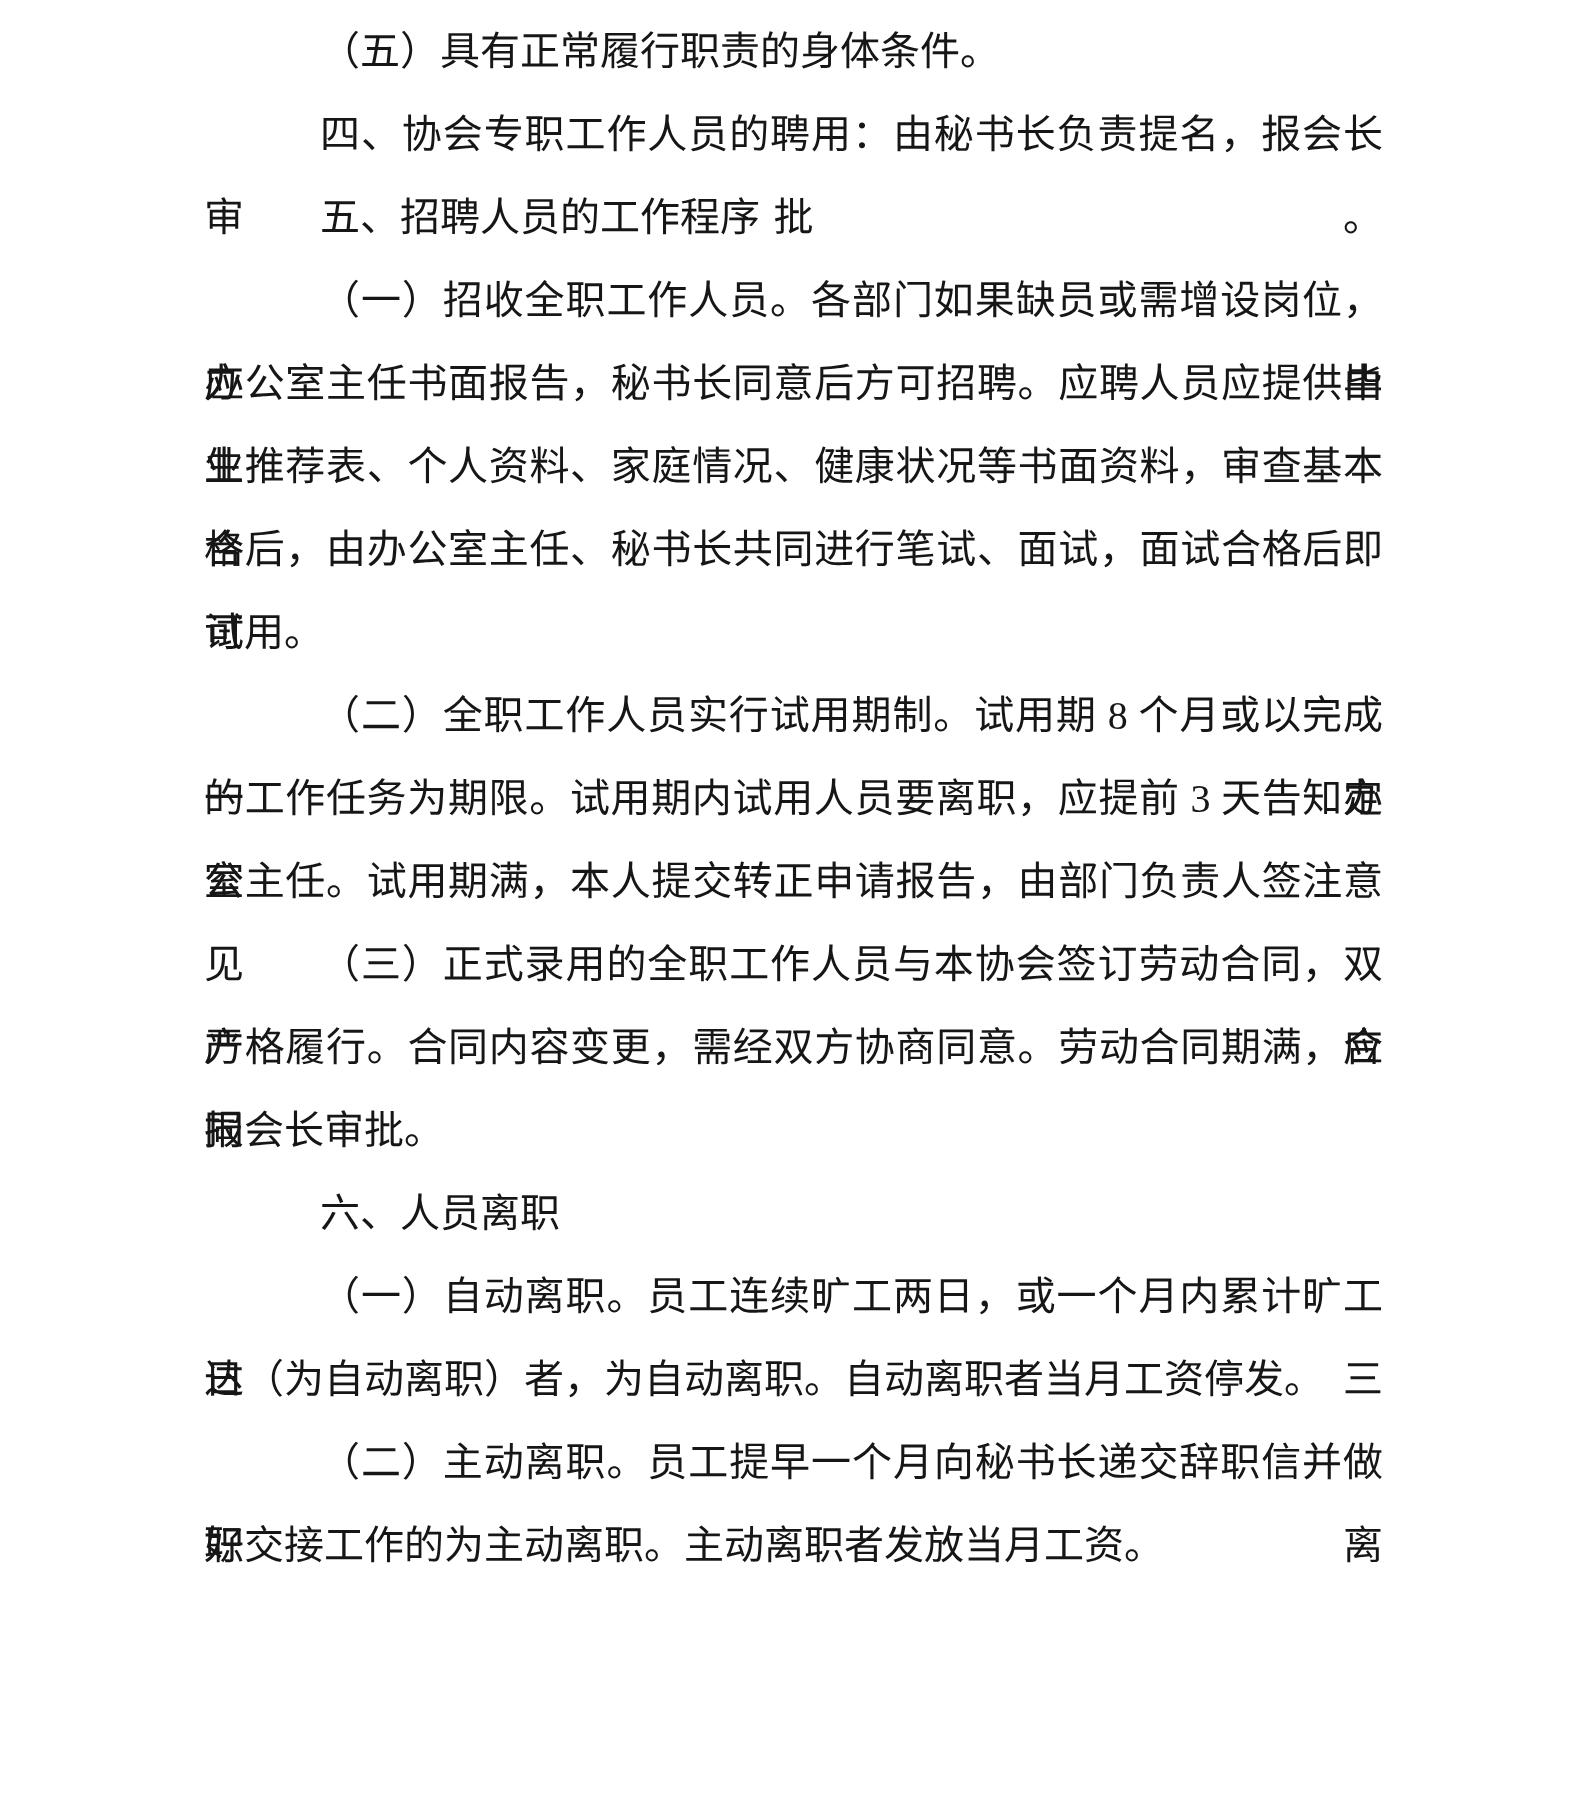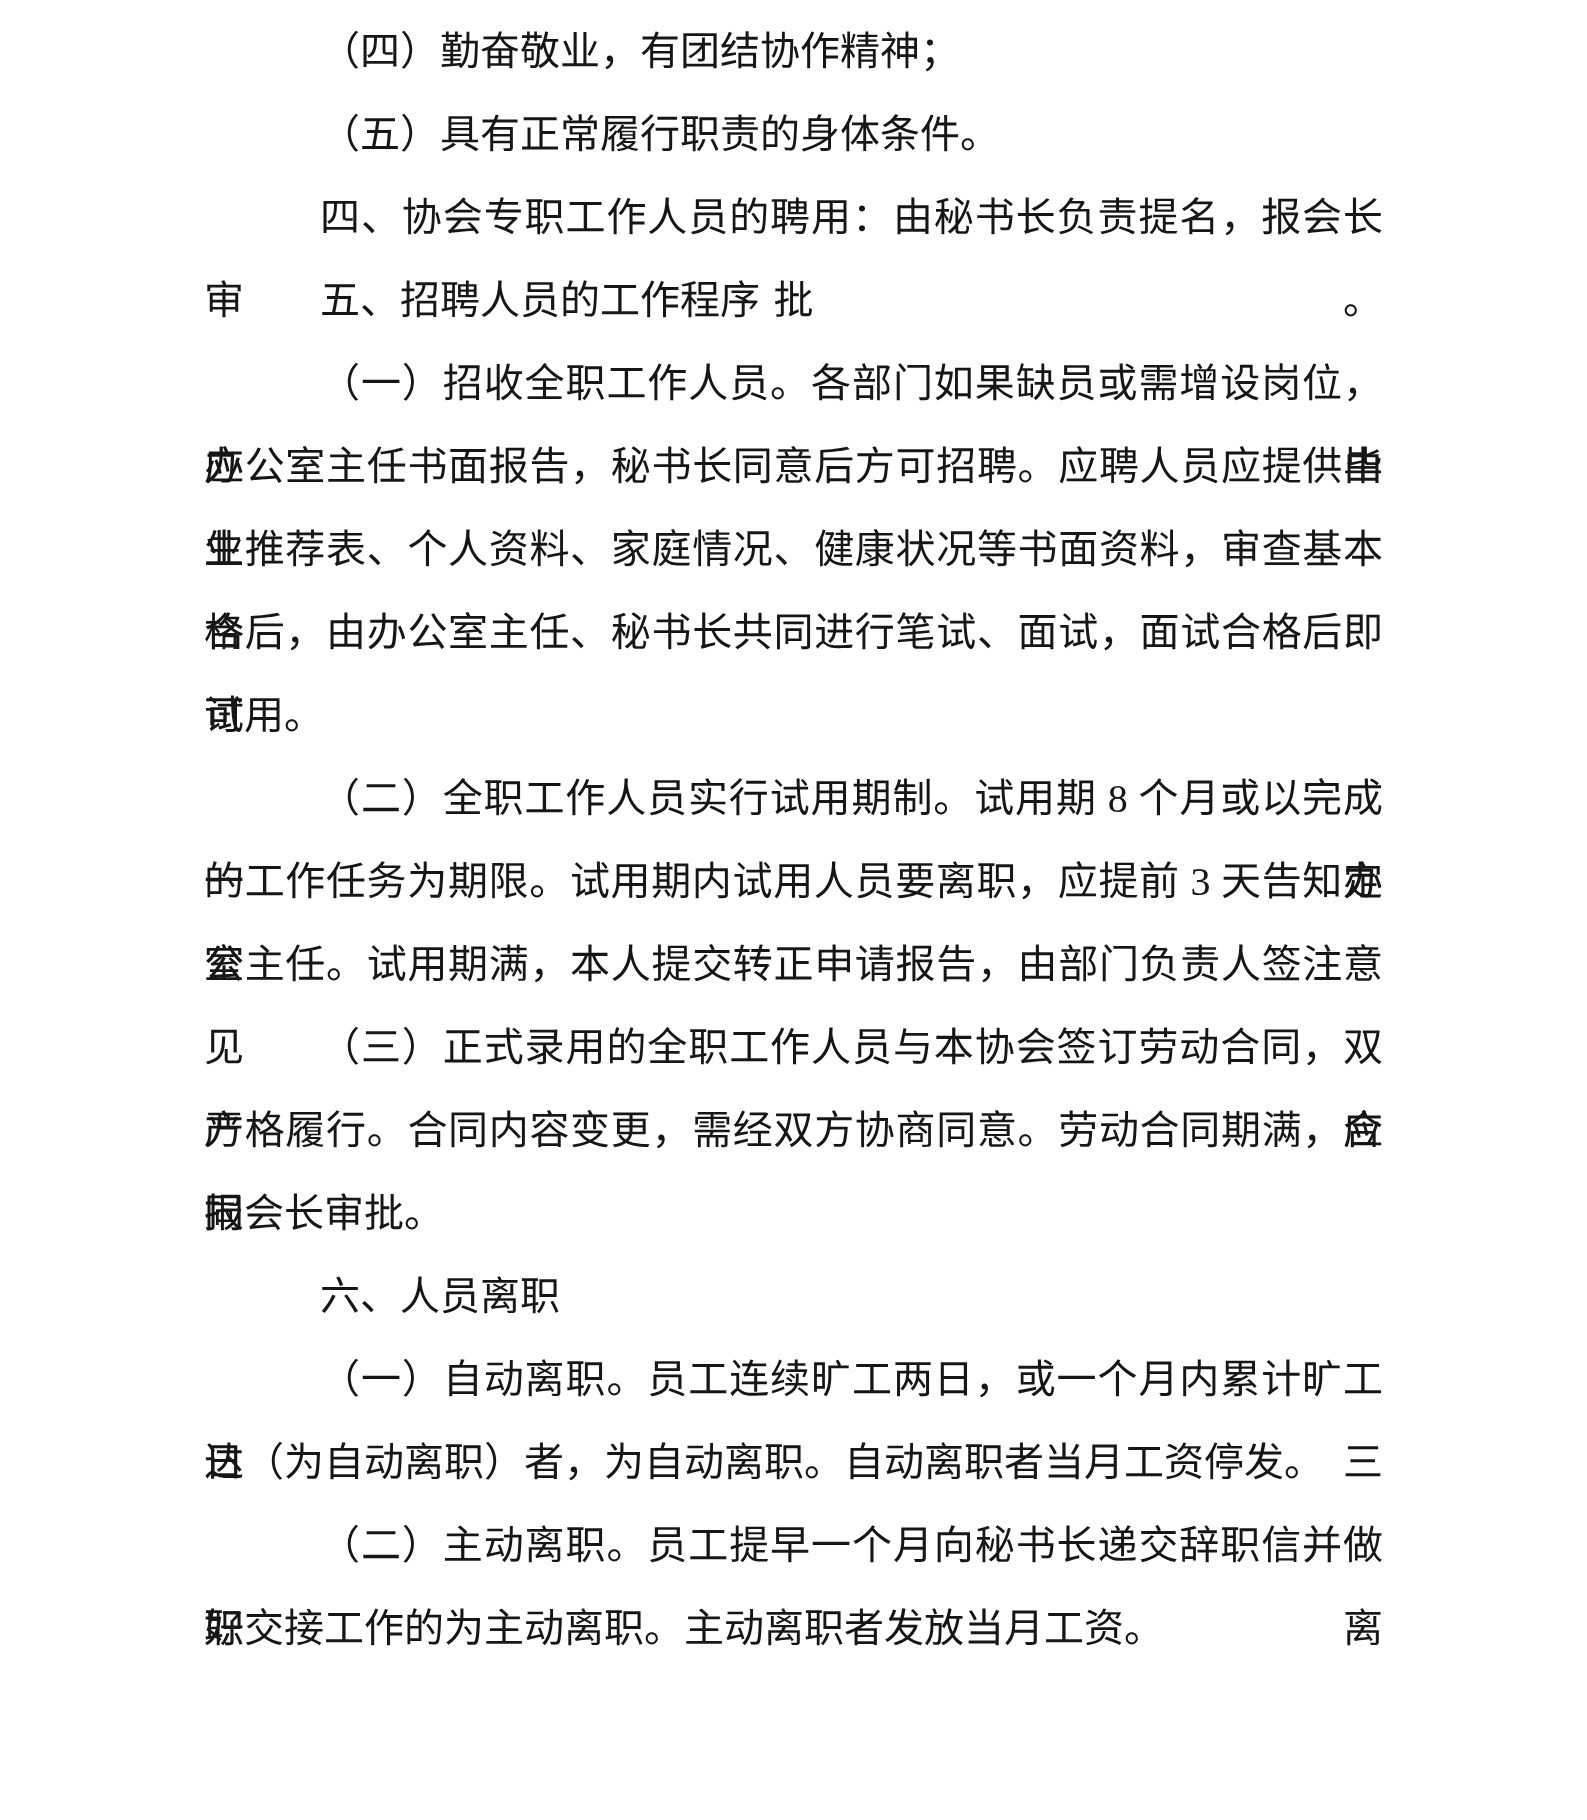--- a/index.html
+++ b/index.html
@@ -36,21 +36,20 @@
     text-align: justify;
     text-align-last: justify;
     text-justify: inter-character;
   }
 </style>
 </head>
 <body>
 
 <div class="page" style="background: rgb(255, 255, 255);">
   <div class="doc" style="color: rgb(22, 22, 22);">
-    <div class="ln first">（四）勤奋敬业，有团结协作精神；</div>
     <div class="ln first">（五）具有正常履行职责的身体条件。</div>
     <div class="ln first fill">四、协会专职工作人员的聘用：由秘书长负责提名，报会长审批。</div>
     <div class="ln first">五、招聘人员的工作程序</div>
     <div class="ln first fill">（一）招收全职工作人员。各部门如果缺员或需增设岗位，应由</div>
     <div class="ln fill">办公室主任书面报告，秘书长同意后方可招聘。应聘人员应提供毕业</div>
     <div class="ln fill">生推荐表、个人资料、家庭情况、健康状况等书面资料，审查基本合</div>
     <div class="ln fill">格后，由办公室主任、秘书长共同进行笔试、面试，面试合格后即可</div>
     <div class="ln">试用。</div>
     <div class="ln first fill">（二）全职工作人员实行试用期制。试用期 8 个月或以完成一定</div>
     <div class="ln fill">的工作任务为期限。试用期内试用人员要离职，应提前 3 天告知办公</div>

